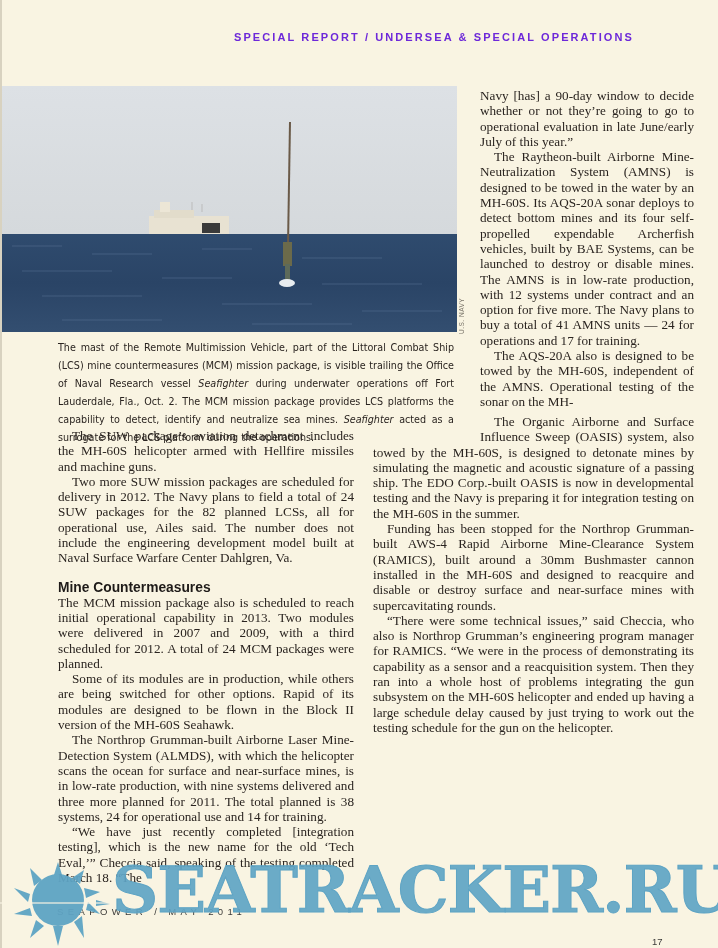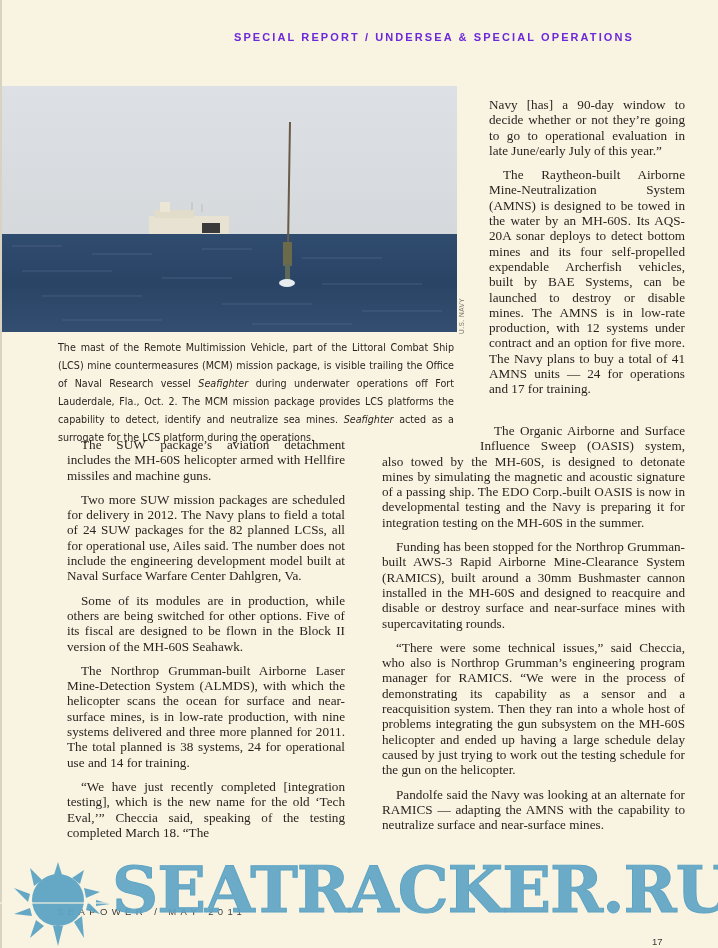--- a/index.html
+++ b/index.html
@@ -23,21 +23,21 @@
     position: absolute; left: 458px; top: 290px; width: 10px; height: 44px;
     font-family: "Liberation Sans", sans-serif; font-size: 6.5px; color: #7a746a;
     writing-mode: vertical-rl; transform: rotate(180deg); letter-spacing: 0.5px;
   }
   .caption {
     position: absolute; left: 58px; top: 339px; width: 396px;
     font-family: "DejaVu Sans", sans-serif; font-size: 9.6px; line-height: 18px;
     color: #2a2420; text-align: justify;
   }
   .col { position: absolute; font-size: 13.2px; line-height: 15.3px; text-align: justify; }
-  .col p { margin: 9px; text-indent: 14px; }
+  .col p { margin: 0; text-indent: 14px; }
   .col p.noindent { text-indent: 0; }
   .col-right-top { left: 480px; top: 88px; width: 214px; }
   .col-left { left: 58px; top: 428px; width: 296px; }
   .col-right-bottom { left: 373px; top: 414px; width: 321px; }
   .wrap-spacer { float: left; width: 107px; height: 30px; }
   h3.subhead {
     margin: 14px 0 0 0; font-family: "Liberation Sans", sans-serif; font-weight: bold;
     font-size: 13.8px; line-height: 15px; color: #1e1a18; text-indent: 0;
   }
   .footer-left {
@@ -108,36 +108,38 @@
     </g>
   </svg>
 </div>
 <div class="credit">U.S. NAVY</div>
 
 <div class="caption"><span>The mast of the Remote Multimission Vehicle, part of the Littoral Combat Ship (LCS) mine countermeasures (MCM) mission package, is visible trailing the Office of Naval Research vessel </span><i>Seafighter</i><span> during underwater operations off Fort Lauderdale, Fla., Oct. 2. The MCM mission package provides LCS platforms the capability to detect, identify and neutralize sea mines. </span><i>Seafighter</i><span> acted as a surrogate for the LCS platform during the operations.</span></div>
 
 <div class="col col-right-top">
   <p class="noindent">Navy [has] a 90-day window to decide whether or not they’re going to go to operational evaluation in late June/early July of this year.”</p>
   <p>The Raytheon-built Airborne Mine-Neutralization System (AMNS) is designed to be towed in the water by an MH-60S. Its AQS-20A sonar deploys to detect bottom mines and its four self-propelled expendable Archerfish vehicles, built by BAE Systems, can be launched to destroy or disable mines. The AMNS is in low-rate production, with 12 systems under contract and an option for five more. The Navy plans to buy a total of 41 AMNS units — 24 for operations and 17 for training.</p>
+  <p>The AQS-20A also is designed to be towed by the MH-60S, independent of the AMNS. Operational testing of the sonar on the MH-</p>
 </div>
 
 <div class="col col-left">
   <p>The SUW package’s aviation detachment includes the MH-60S helicopter armed with Hellfire missiles and machine guns.</p>
   <p>Two more SUW mission packages are scheduled for delivery in 2012. The Navy plans to field a total of 24 SUW packages for the 82 planned LCSs, all for operational use, Ailes said. The number does not include the engineering development model built at Naval Surface Warfare Center Dahlgren, Va.</p>
-  <p>Some of its modules are in production, while others are being switched for other options. Five of its fiscal are designed to be flown in the Block II version of the MH-60S Seahawk.</p>
+  <h3 class="subhead">Mine Countermeasures</h3>
+  <p class="noindent">The MCM mission package also is scheduled to reach initial operational capability in 2013. Two modules were delivered in 2007 and 2009, with a third scheduled for 2012. A total of 24 MCM packages were planned.</p>
+  <p>Some of its modules are in production, while others are being switched for other options. Rapid of its modules are designed to be flown in the Block II version of the MH-60S Seahawk.</p>
   <p>The Northrop Grumman-built Airborne Laser Mine-Detection System (ALMDS), with which the helicopter scans the ocean for surface and near-surface mines, is in low-rate production, with nine systems delivered and three more planned for 2011. The total planned is 38 systems, 24 for operational use and 14 for training.</p>
   <p>“We have just recently completed [integration testing], which is the new name for the old ‘Tech Eval,’” Checcia said, speaking of the testing completed March 18. “The</p>
 </div>
 
 <div class="col col-right-bottom">
   <div class="wrap-spacer"></div>
   <p>The Organic Airborne and Surface Influence Sweep (OASIS) system, also towed by the MH-60S, is designed to detonate mines by simulating the magnetic and acoustic signature of a passing ship. The EDO Corp.-built OASIS is now in developmental testing and the Navy is preparing it for integration testing on the MH-60S in the summer.</p>
-  <p>Funding has been stopped for the Northrop Grumman-built AWS-3 Rapid Airborne Mine-Clearance System (RAMICS), built around a 30mm Bushmaster cannon installed in the MH-60S and designed to reacquire and disable or destroy surface and near-surface mines with supercavitating rounds.</p>
+  <p>Funding has been stopped for the Northrop Grumman-built AWS-4 Rapid Airborne Mine-Clearance System (RAMICS), built around a 30mm Bushmaster cannon installed in the MH-60S and designed to reacquire and disable or destroy surface and near-surface mines with supercavitating rounds.</p>
   <p>“There were some technical issues,” said Checcia, who also is Northrop Grumman’s engineering program manager for RAMICS. “We were in the process of demonstrating its capability as a sensor and a reacquisition system. Then they ran into a whole host of problems integrating the gun subsystem on the MH-60S helicopter and ended up having a large schedule delay caused by just trying to work out the testing schedule for the gun on the helicopter.</p>
-  <p>Pandolfe said the Navy was looking at an alternate for RAMICS — adapting the AMNS with the capability to neutralize surface and near-surface mines.</p>
 </div>
 
 <div class="footer-left">SEAPOWER / MAY 2011</div>
 <div class="footer-page">17</div>
 
 <svg class="watermark" width="718" height="90" viewBox="0 0 718 90">
   <g fill="#5ea4c4" opacity="0.95">
     <circle cx="58" cy="42" r="26"></circle>
     <polygon points="58,4 63,20 53,20"></polygon>
     <polygon points="84,12 80,26 72,20"></polygon>

